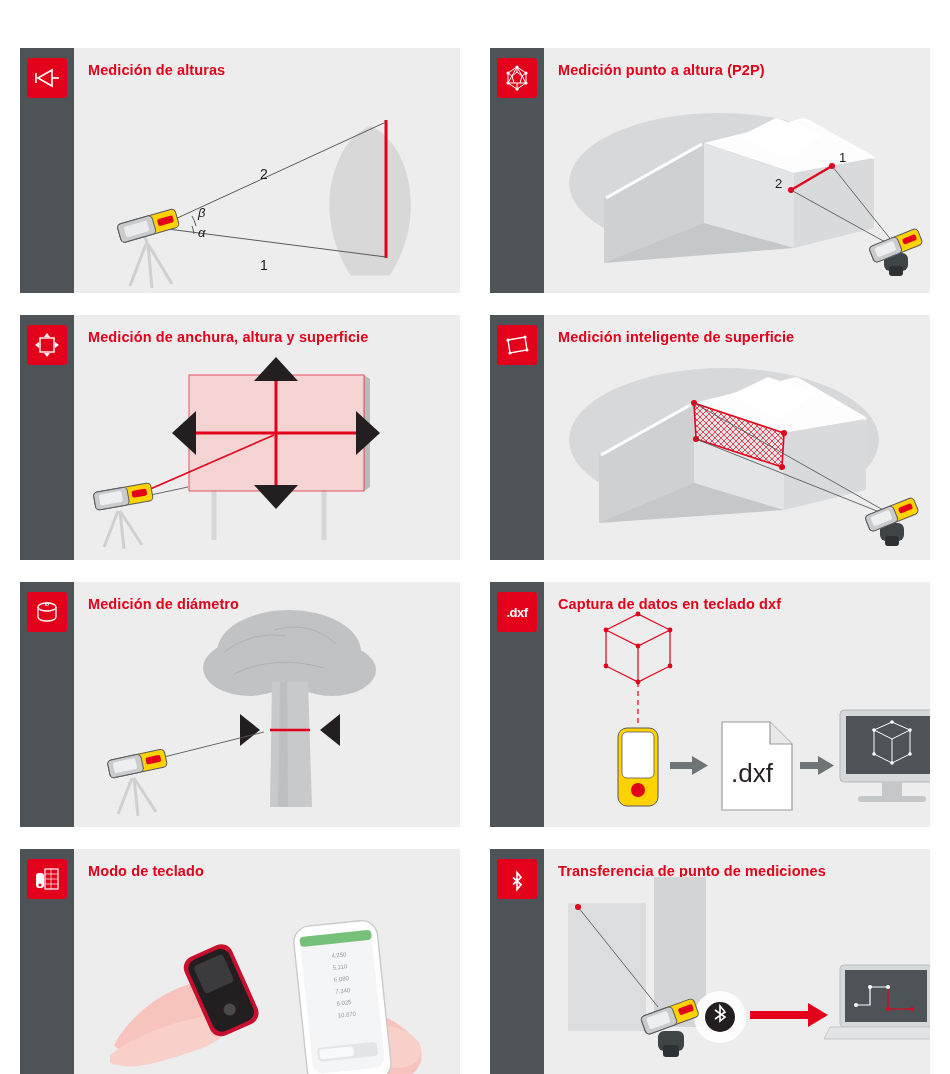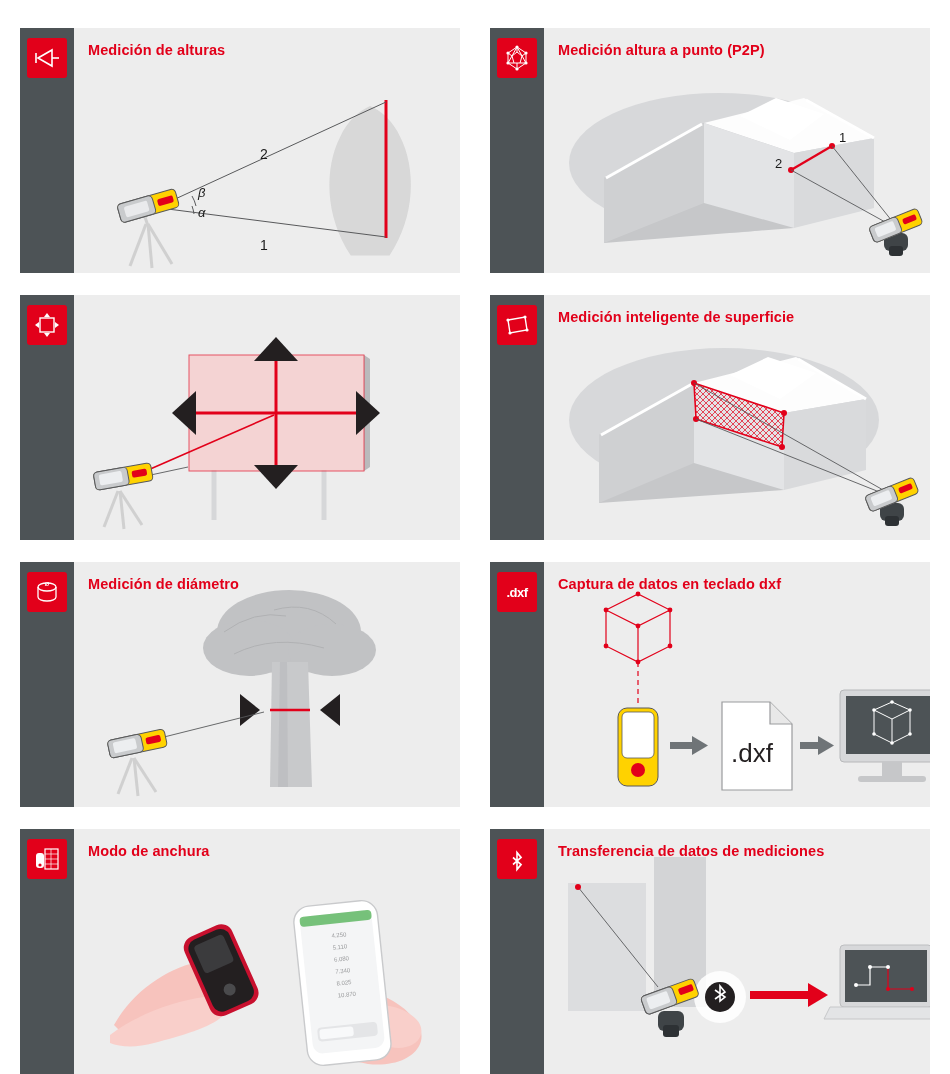--- a/index.html
+++ b/index.html
@@ -7,21 +7,21 @@
     width:950px;height:1074px;background:#ffffff;
     font-family:"Liberation Sans", sans-serif;
     overflow:hidden;
   }
   .grid{
     position:relative;width:950px;height:1074px;
     display:grid;
     grid-template-columns:440px 440px;
     grid-template-rows:245px 245px 245px 245px;
     column-gap:30px;row-gap:22px;
-    padding:28px 20px 0 20px;
+    padding:48px 20px 0 20px;
     box-sizing:border-box;
   }
   .card{position:relative;display:flex;align-items:stretch;}
   .badge{
     width:54px;min-width:54px;background:#4d5356;
     display:flex;align-items:flex-start;justify-content:center;
     padding-top:10px;box-sizing:border-box;
   }
   .badge .icon-box{
     width:40px;height:40px;background:#e2001a;border-radius:3px;
@@ -117,21 +117,21 @@
               <circle cx="22" cy="8" r="1.6"></circle>
               <circle cx="22" cy="18" r="1.6"></circle>
             <circle cx="13" cy="24" r="1.6"></circle>
               <circle cx="4" cy="18" r="1.6"></circle>
               <circle cx="4" cy="8" r="1.6"></circle>
           </g>
         </svg>
       </div>
     </div>
     <div class="panel">
-      <div class="title">Medición altura a punto (P2P)</div>
+      <div class="title">Medición punto a altura (P2P)</div>
       <div class="art">
         <svg viewBox="0 0 386 245" preserveAspectRatio="xMidYMid meet">
           <ellipse cx="175" cy="135" rx="150" ry="70" fill="#d7d8da"></ellipse>
           <polygon points="60,150 160,95 250,125 250,200 60,215" fill="#c6c7c9"></polygon>
           <polygon points="160,95 260,70 330,110 250,125" fill="#fdfdfd"></polygon>
           <polygon points="250,125 330,110 330,180 250,200" fill="#d9dadc"></polygon>
           <polygon points="160,95 250,125 250,200 160,175" fill="#e3e4e6"></polygon>
           <polygon points="60,150 160,95 160,175 60,215" fill="#cfd0d2"></polygon>
           <polygon points="196,88 246,112 280,86 232,70" fill="#ffffff"></polygon>
           <g stroke="#ffffff" stroke-width="3">
@@ -171,20 +171,21 @@
           <g fill="#fff">
             <polygon points="13,1 16,5 10,5"></polygon>
               <polygon points="13,25 16,21 10,21"></polygon>
             <polygon points="1,13 5,10 5,16"></polygon>
               <polygon points="25,13 21,10 21,16"></polygon>
           </g>
         </svg>
       </div>
     </div>
     <div class="panel">
+      <div class="title">Medición de anchura, altura y superficie</div>
       <div class="art">
         <svg viewBox="0 0 386 245" preserveAspectRatio="xMidYMid meet">
 
           <g stroke="#d6d7d9" stroke-width="5">
             <line x1="140" y1="175" x2="140" y2="225"></line>
             <line x1="250" y1="175" x2="250" y2="225"></line>
           </g>
 
           <polygon points="290,60 296,64 296,172 290,176" fill="#b9babc"></polygon>
           <rect x="115" y="60" width="175" height="116" fill="#f9c6c6" opacity="0.65" stroke="#e2001a" stroke-width="1"></rect>
@@ -414,21 +415,21 @@
               <line x1="11" y1="13" x2="24" y2="13"></line>
             <line x1="11" y1="18" x2="24" y2="18"></line>
               <line x1="17" y1="3" x2="17" y2="23"></line>
           </g>
           <rect x="2" y="7" width="8" height="15" rx="3" fill="#fff"></rect>
           <circle cx="6" cy="19" r="1.6" fill="#e2001a"></circle>
         </svg>
       </div>
     </div>
     <div class="panel">
-      <div class="title">Modo de anchura</div>
+      <div class="title">Modo de teclado</div>
       <div class="art">
         <svg viewBox="0 0 386 245" preserveAspectRatio="xMidYMid meet">
 
           <path d="M40 196 C60 160 96 138 128 132 C150 128 166 134 170 146 C176 164 150 178 128 186 C104 196 74 206 58 214 Z" fill="#f7c3bd"></path>
           <path d="M36 206 C62 186 100 172 130 168 C148 166 156 172 152 182 C146 196 110 206 80 214 C62 219 46 218 36 214 Z" fill="#f9cfca"></path>
 
           <g transform="rotate(-24 150 128)">
             <rect x="116" y="96" width="52" height="86" rx="12" fill="#c8102e"></rect>
             <rect x="120" y="100" width="44" height="78" rx="10" fill="#231f20"></rect>
             <rect x="126" y="106" width="32" height="30" rx="4" fill="#3b3b3d"></rect>
@@ -460,21 +461,21 @@
 
   <div class="card">
     <div class="badge">
       <div class="icon-box">
         <svg width="20" height="26" viewBox="0 0 20 26">
           <path d="M6 7 L14 13 L10 17 L10 3 L14 7 L6 13" fill="none" stroke="#fff" stroke-width="1.6" transform="translate(0,3) scale(1,1.2)"></path>
         </svg>
       </div>
     </div>
     <div class="panel">
-      <div class="title">Transferencia de datos de mediciones</div>
+      <div class="title">Transferencia de punto de mediciones</div>
       <div class="art">
         <svg viewBox="0 0 386 245" preserveAspectRatio="xMidYMid meet">
 
           <rect x="24" y="54" width="78" height="128" fill="#dcdddf"></rect>
           <rect x="110" y="28" width="52" height="150" fill="#d3d4d6"></rect>
 
           <line x1="34" y1="58" x2="114" y2="158" stroke="#58595b" stroke-width="0.9"></line>
           <circle cx="34" cy="58" r="3" fill="#e2001a"></circle>
 
           <circle cx="176" cy="168" r="26" fill="#ffffff" opacity="0.85"></circle>

